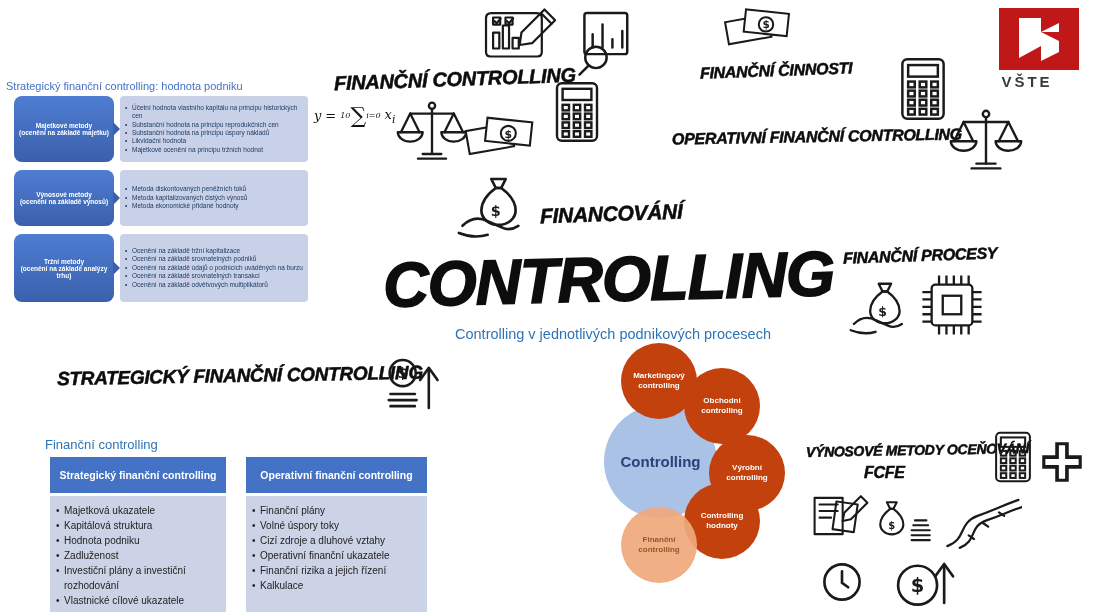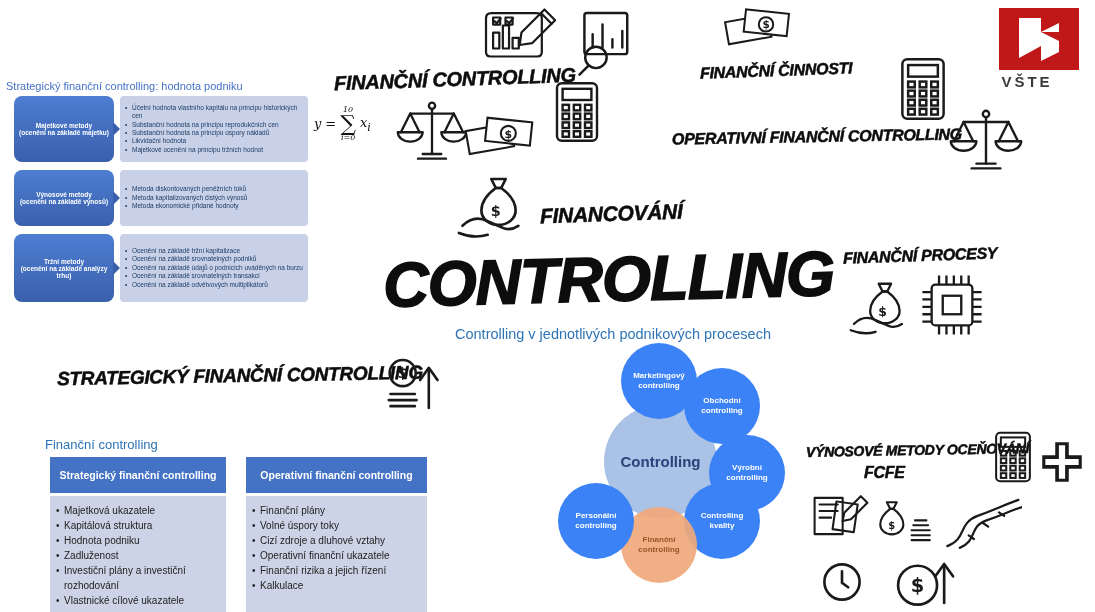--- a/index.html
+++ b/index.html
@@ -19,21 +19,21 @@
   #t-stratcon{left:57px;top:365px;font-size:19px;transform:rotate(-1deg);}
   #t-vynmet{left:806px;top:442px;font-size:14px;transform:rotate(-1deg);}
   #t-fcfe{left:864px;top:464px;font-size:16px;}
 
   #t-subtitle{position:absolute;left:455px;top:326px;font-size:14.5px;color:#2E74B5;text-align:right;}
 
   
   #formula{position:absolute;left:314px;top:106px;font-family:"DejaVu Serif",serif;font-size:13px;color:#111;
            display:flex;align-items:center;gap:4px;}
   #formula .f-var{font-style:italic;}
-  #formula .f-sum{display:inline-flex;flex-direction:column;align-items:center;line-height:1;}
+  #formula .f-sum{display:inline-flex;flex-direction:row;align-items:center;line-height:1;}
   #formula .f-top,#formula .f-bot{font-size:8px;font-style:italic;}
   #formula .f-sigma{font-size:22px;line-height:0.9;font-style:normal;}
 
   
   #val-heading{position:absolute;left:6px;top:80px;font-size:11px;color:#4472C4;}
   #val-rows{position:absolute;left:14px;top:96px;width:294px;display:flex;flex-direction:column;gap:8px;}
   .val-row{display:flex;gap:6px;align-items:stretch;}
   .val-row:nth-child(1){min-height:66px;}
   .val-row:nth-child(2){min-height:56px;}
   .val-row:nth-child(3){min-height:68px;}
@@ -55,21 +55,21 @@
   #fc-t2{left:246px;width:181px;}
   .fc-header{background:#4472C4;color:#fff;font-weight:bold;font-size:10.5px;text-align:center;
              padding:12px 8px;border-bottom:3px solid #fff;display:flex;align-items:center;justify-content:center;}
   .fc-body{background:#CCD3E6;flex:1;padding:7px 6px;font-size:10px;color:#222;}
   .fc-body ul.blt li{padding-left:8px;line-height:1.5;}
 
   
   .rd-center{position:absolute;left:604px;top:405px;width:113px;height:113px;border-radius:50%;
              background:#A9C2E6;display:flex;align-items:center;justify-content:center;
              font-weight:bold;font-size:15px;color:#29427A;z-index:1;}
-  .sat{position:absolute;width:76px;height:76px;border-radius:50%;background:#3b82f6;z-index:2;
+  .sat{position:absolute;width:76px;height:76px;border-radius:50%;background:#c2410c;z-index:2;
        display:flex;align-items:center;justify-content:center;text-align:center;
        color:#fff;font-size:8px;font-weight:bold;line-height:1.25;padding:5px;box-sizing:border-box;}
   .s0{left:621px;top:343px;} .s1{left:684px;top:368px;} .s2{left:709px;top:435px;}
   .s3{left:684px;top:483px;} .s4{left:621px;top:507px;background:#F0A97C;color:#8F4A18;opacity:0.93;}
   .s5{left:558px;top:483px;} .s6{left:533px;top:423px;} .s7{left:558px;top:364px;}
 
   
   #logo{position:absolute;left:999px;top:8px;width:56px;text-align:center;}
   #logo .logo-text{margin-top:3px;font-size:15px;font-weight:bold;letter-spacing:3px;color:#3a3a3a;}
 </style>
@@ -391,22 +391,19 @@
   <div class="sat s0">
       <span>Marketingový controlling</span>
     </div>
   <div class="sat s1">
       <span>Obchodní controlling</span>
     </div>
   <div class="sat s2">
       <span>Výrobní controlling</span>
     </div>
   <div class="sat s3">
-      <span>Controlling kvality</span>
+      <span>Controlling hodnoty</span>
     </div>
   <div class="sat s4">
       <span>Finanční controlling</span>
     </div>
-  <div class="sat s5">
-      <span>Personální controlling</span>
-    </div>
 
 </div>
 
 </body></html>

